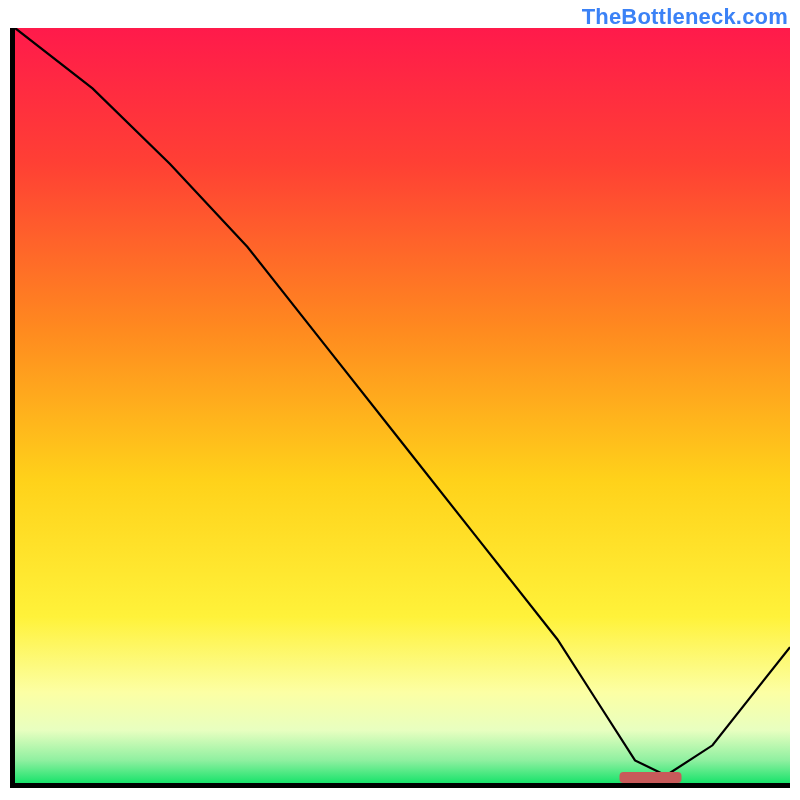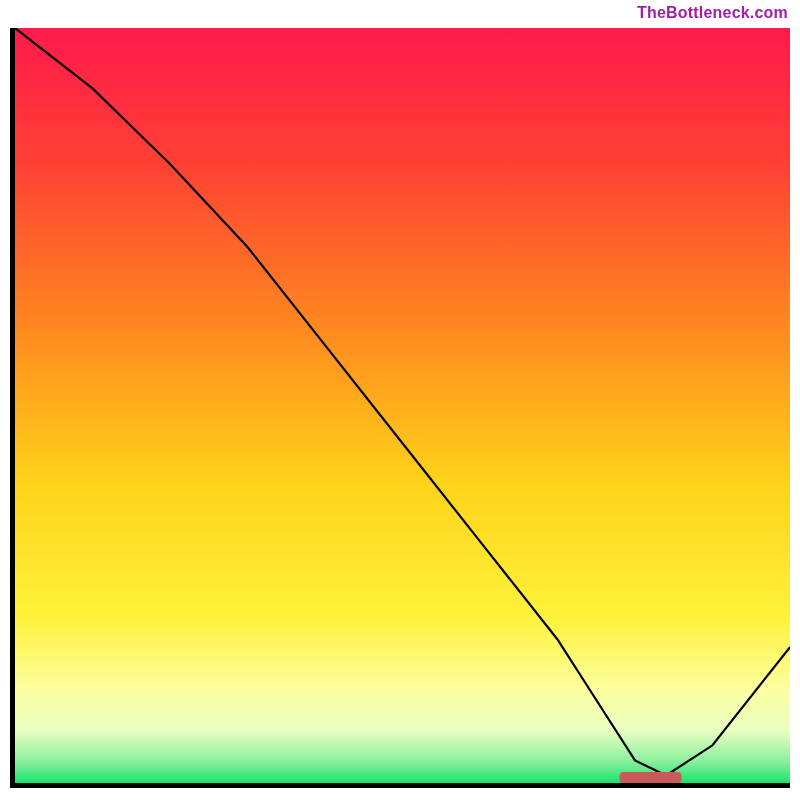--- a/index.html
+++ b/index.html
@@ -12,23 +12,23 @@
   }
   .container {
     position: relative;
     width: 800px;
     height: 800px;
   }
   .watermark {
     position: absolute;
     top: 4px;
     right: 12px;
-    font-size: 16px;
+    font-size: 22px;
     font-weight: bold;
-    color: #a21caf;
+    color: #3b82f6;
     letter-spacing: 0.2px;
     z-index: 5;
     margin-left: 46px;
   }
   .plot-frame {
     position: absolute;
     left: 10px;
     top: 28px;
     width: 780px;
     height: 760px;

